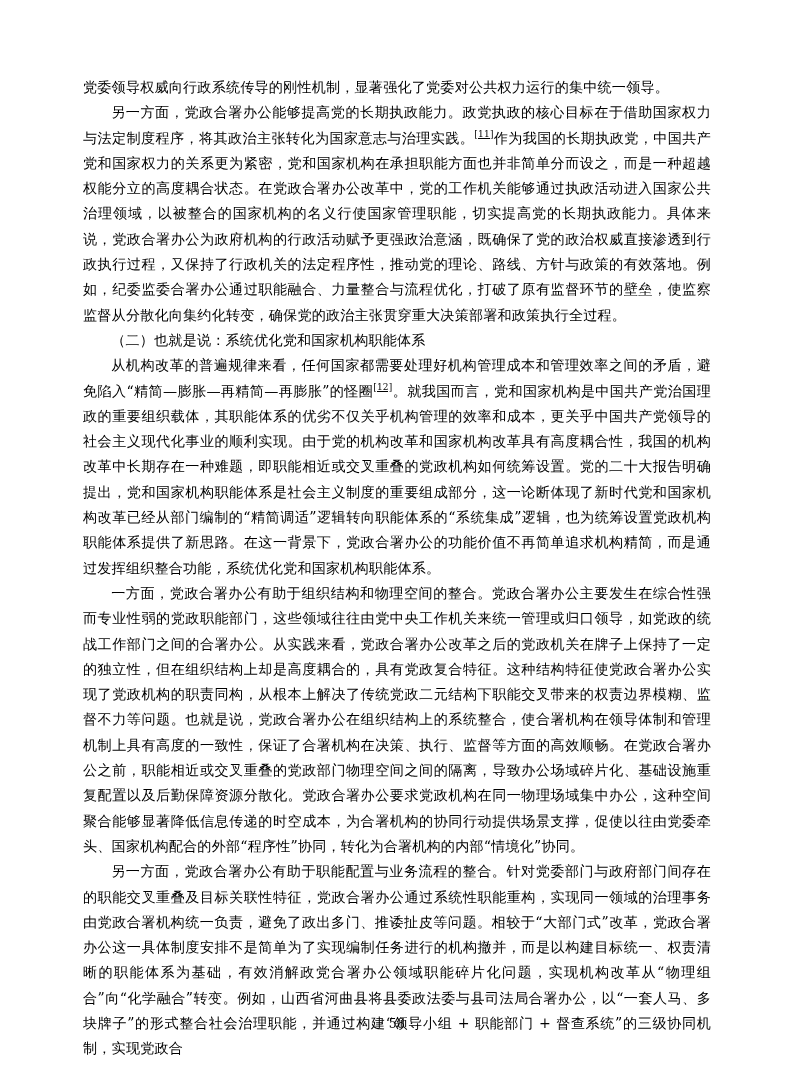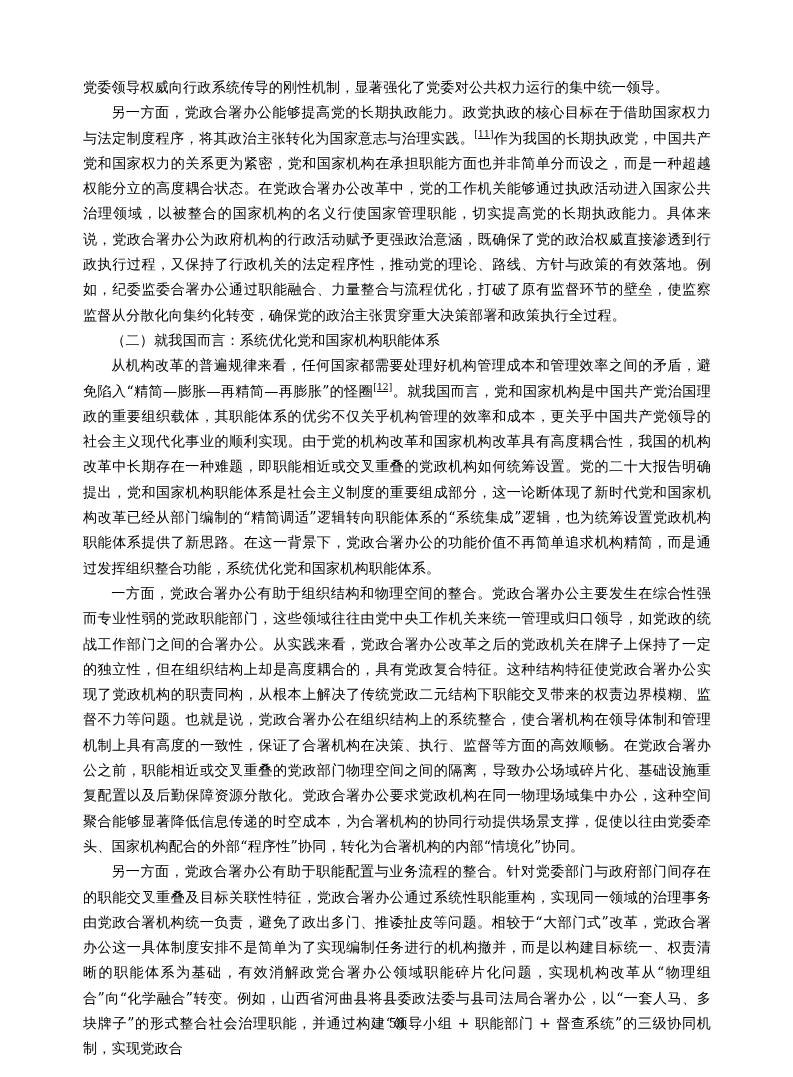--- a/index.html
+++ b/index.html
@@ -51,19 +51,19 @@
     letter-spacing: 0.3px;
   }
 </style>
 </head>
 <body>
 
 <div class="page">
   <div class="content">
     <p class="noindent">党委领导权威向行政系统传导的刚性机制，显著强化了党委对公共权力运行的集中统一领导。</p>
     <p class="indent">另一方面，党政合署办公能够提高党的长期执政能力。政党执政的核心目标在于借助国家权力与法定制度程序，将其政治主张转化为国家意志与治理实践。<sup>[11]</sup>作为我国的长期执政党，中国共产党和国家权力的关系更为紧密，党和国家机构在承担职能方面也并非简单分而设之，而是一种超越权能分立的高度耦合状态。在党政合署办公改革中，党的工作机关能够通过执政活动进入国家公共治理领域，以被整合的国家机构的名义行使国家管理职能，切实提高党的长期执政能力。具体来说，党政合署办公为政府机构的行政活动赋予更强政治意涵，既确保了党的政治权威直接渗透到行政执行过程，又保持了行政机关的法定程序性，推动党的理论、路线、方针与政策的有效落地。例如，纪委监委合署办公通过职能融合、力量整合与流程优化，打破了原有监督环节的壁垒，使监察监督从分散化向集约化转变，确保党的政治主张贯穿重大决策部署和政策执行全过程。</p>
-    <p class="indent">（二）就我国而言：系统优化党和国家机构职能体系</p>
+    <p class="indent">（二）也就是说：系统优化党和国家机构职能体系</p>
     <p class="indent">从机构改革的普遍规律来看，任何国家都需要处理好机构管理成本和管理效率之间的矛盾，避免陷入“精简—膨胀—再精简—再膨胀”的怪圈<sup>[12]</sup>。就我国而言，党和国家机构是中国共产党治国理政的重要组织载体，其职能体系的优劣不仅关乎机构管理的效率和成本，更关乎中国共产党领导的社会主义现代化事业的顺利实现。由于党的机构改革和国家机构改革具有高度耦合性，我国的机构改革中长期存在一种难题，即职能相近或交叉重叠的党政机构如何统筹设置。党的二十大报告明确提出，党和国家机构职能体系是社会主义制度的重要组成部分，这一论断体现了新时代党和国家机构改革已经从部门编制的“精简调适”逻辑转向职能体系的“系统集成”逻辑，也为统筹设置党政机构职能体系提供了新思路。在这一背景下，党政合署办公的功能价值不再简单追求机构精简，而是通过发挥组织整合功能，系统优化党和国家机构职能体系。</p>
     <p class="indent">一方面，党政合署办公有助于组织结构和物理空间的整合。党政合署办公主要发生在综合性强而专业性弱的党政职能部门，这些领域往往由党中央工作机关来统一管理或归口领导，如党政的统战工作部门之间的合署办公。从实践来看，党政合署办公改革之后的党政机关在牌子上保持了一定的独立性，但在组织结构上却是高度耦合的，具有党政复合特征。这种结构特征使党政合署办公实现了党政机构的职责同构，从根本上解决了传统党政二元结构下职能交叉带来的权责边界模糊、监督不力等问题。也就是说，党政合署办公在组织结构上的系统整合，使合署机构在领导体制和管理机制上具有高度的一致性，保证了合署机构在决策、执行、监督等方面的高效顺畅。在党政合署办公之前，职能相近或交叉重叠的党政部门物理空间之间的隔离，导致办公场域碎片化、基础设施重复配置以及后勤保障资源分散化。党政合署办公要求党政机构在同一物理场域集中办公，这种空间聚合能够显著降低信息传递的时空成本，为合署机构的协同行动提供场景支撑，促使以往由党委牵头、国家机构配合的外部“程序性”协同，转化为合署机构的内部“情境化”协同。</p>
     <p class="indent">另一方面，党政合署办公有助于职能配置与业务流程的整合。针对党委部门与政府部门间存在的职能交叉重叠及目标关联性特征，党政合署办公通过系统性职能重构，实现同一领域的治理事务由党政合署机构统一负责，避免了政出多门、推诿扯皮等问题。相较于“大部门式”改革，党政合署办公这一具体制度安排不是简单为了实现编制任务进行的机构撤并，而是以构建目标统一、权责清晰的职能体系为基础，有效消解政党合署办公领域职能碎片化问题，实现机构改革从“物理组合”向“化学融合”转变。例如，山西省河曲县将县委政法委与县司法局合署办公，以“一套人马、多块牌子”的形式整合社会治理职能，并通过构建“领导小组 + 职能部门 + 督查系统”的三级协同机制，实现党政合</p>
   </div>
   <div class="footer">· 58 ·</div>
 </div>
 
 </body></html>

